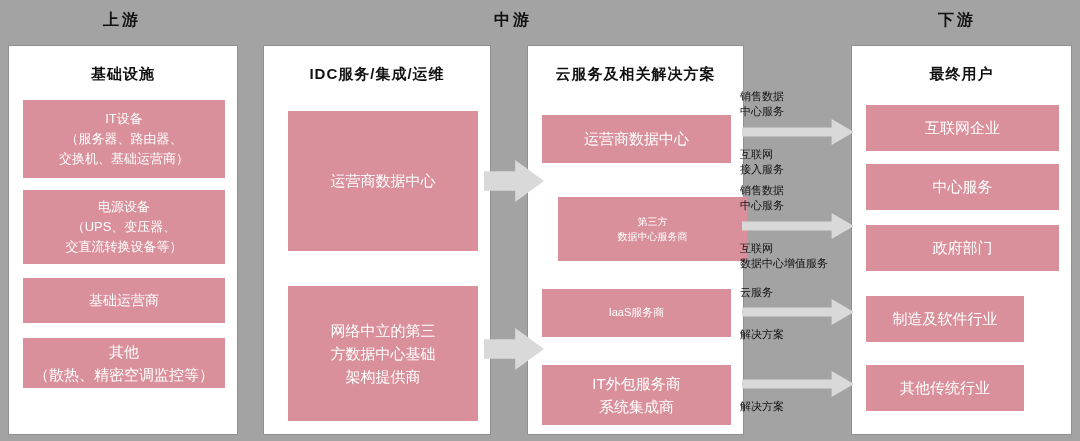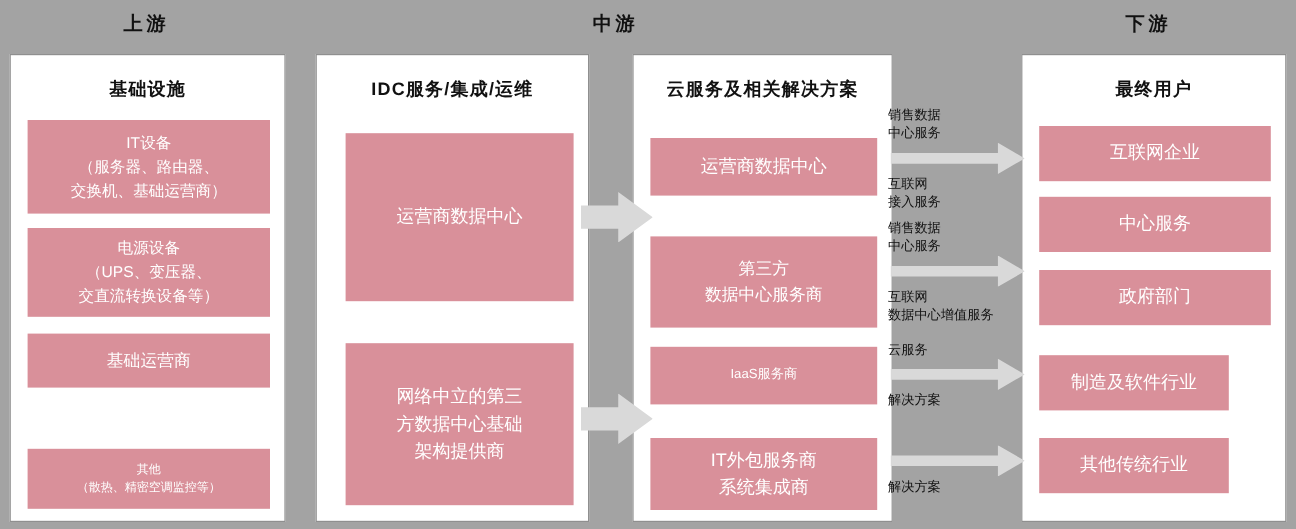--- a/index.html
+++ b/index.html
@@ -81,36 +81,36 @@
 
   <div class="col" style="left:8px;width:230px">
     <div class="col-title">基础设施</div>
     <div class="node" style="left:14px;top:54px;width:202px;height:78px;font-size:13px">IT设备
 （服务器、路由器、
 交换机、基础运营商）</div>
     <div class="node" style="left:14px;top:144px;width:202px;height:74px;font-size:13px">电源设备
 （UPS、变压器、
 交直流转换设备等）</div>
     <div class="node" style="left:14px;top:232px;width:202px;height:45px;font-size:14px">基础运营商</div>
-    <div class="node" style="left:14px;top:328px;width:202px;height:50px;font-size:10px">其他
+    <div class="node" style="left:14px;top:292px;width:202px;height:50px;font-size:15px">其他
 （散热、精密空调监控等）</div>
   </div>
 
   <div class="col" style="left:263px;width:228px">
     <div class="col-title">IDC服务/集成/运维</div>
     <div class="node" style="left:24px;top:65px;width:190px;height:140px;font-size:15px">运营商数据中心</div>
     <div class="node" style="left:24px;top:240px;width:190px;height:135px;font-size:15px">网络中立的第三
 方数据中心基础
 架构提供商</div>
   </div>
 
   <div class="col" style="left:527px;width:217px">
     <div class="col-title">云服务及相关解决方案</div>
     <div class="node" style="left:14px;top:69px;width:189px;height:48px;font-size:15px">运营商数据中心</div>
-    <div class="node" style="left:14px;top:151px;width:189px;height:76px;font-size:14px">第三方
+    <div class="node" style="left:30px;top:151px;width:189px;height:64px;font-size:10px">第三方
 数据中心服务商</div>
     <div class="node" style="left:14px;top:243px;width:189px;height:48px;font-size:11px">IaaS服务商</div>
     <div class="node" style="left:14px;top:319px;width:189px;height:60px;font-size:15px">IT外包服务商
 系统集成商</div>
   </div>
 
   <div class="col" style="left:851px;width:221px">
     <div class="col-title">最终用户</div>
     <div class="node" style="left:14px;top:59px;width:193px;height:46px;font-size:15px">互联网企业</div>
     <div class="node" style="left:14px;top:118px;width:193px;height:46px;font-size:15px">中心服务</div>

